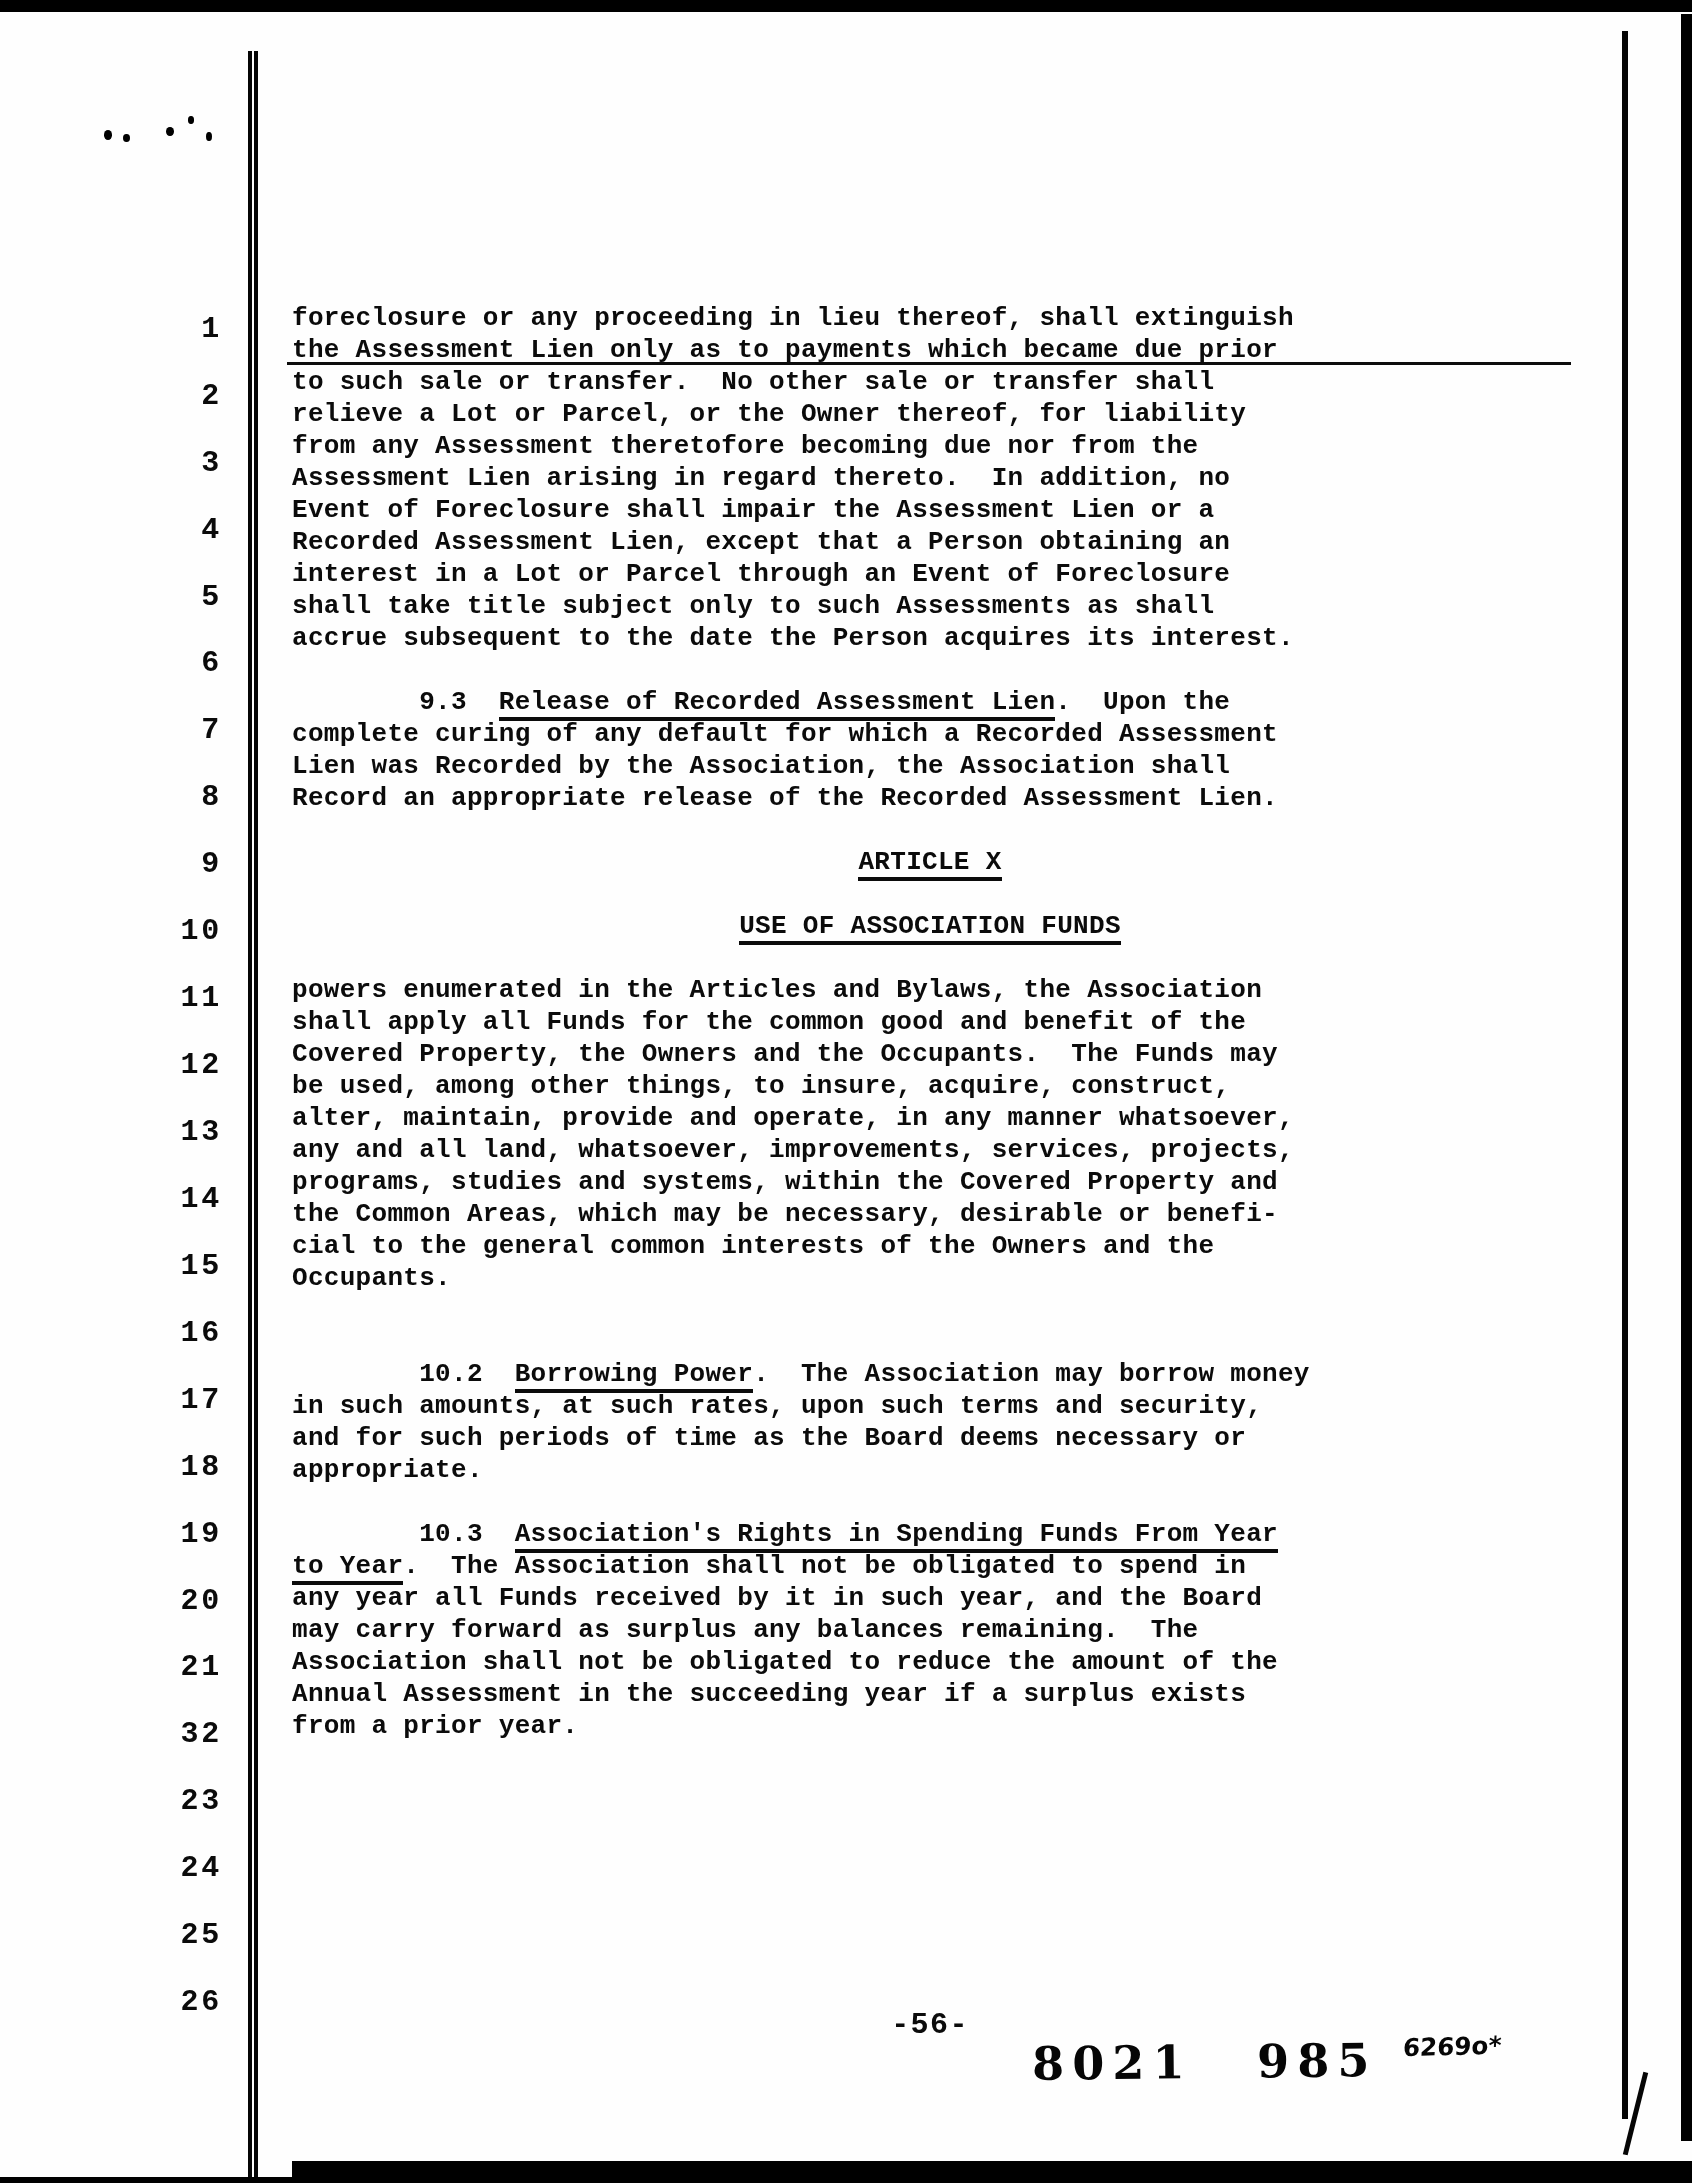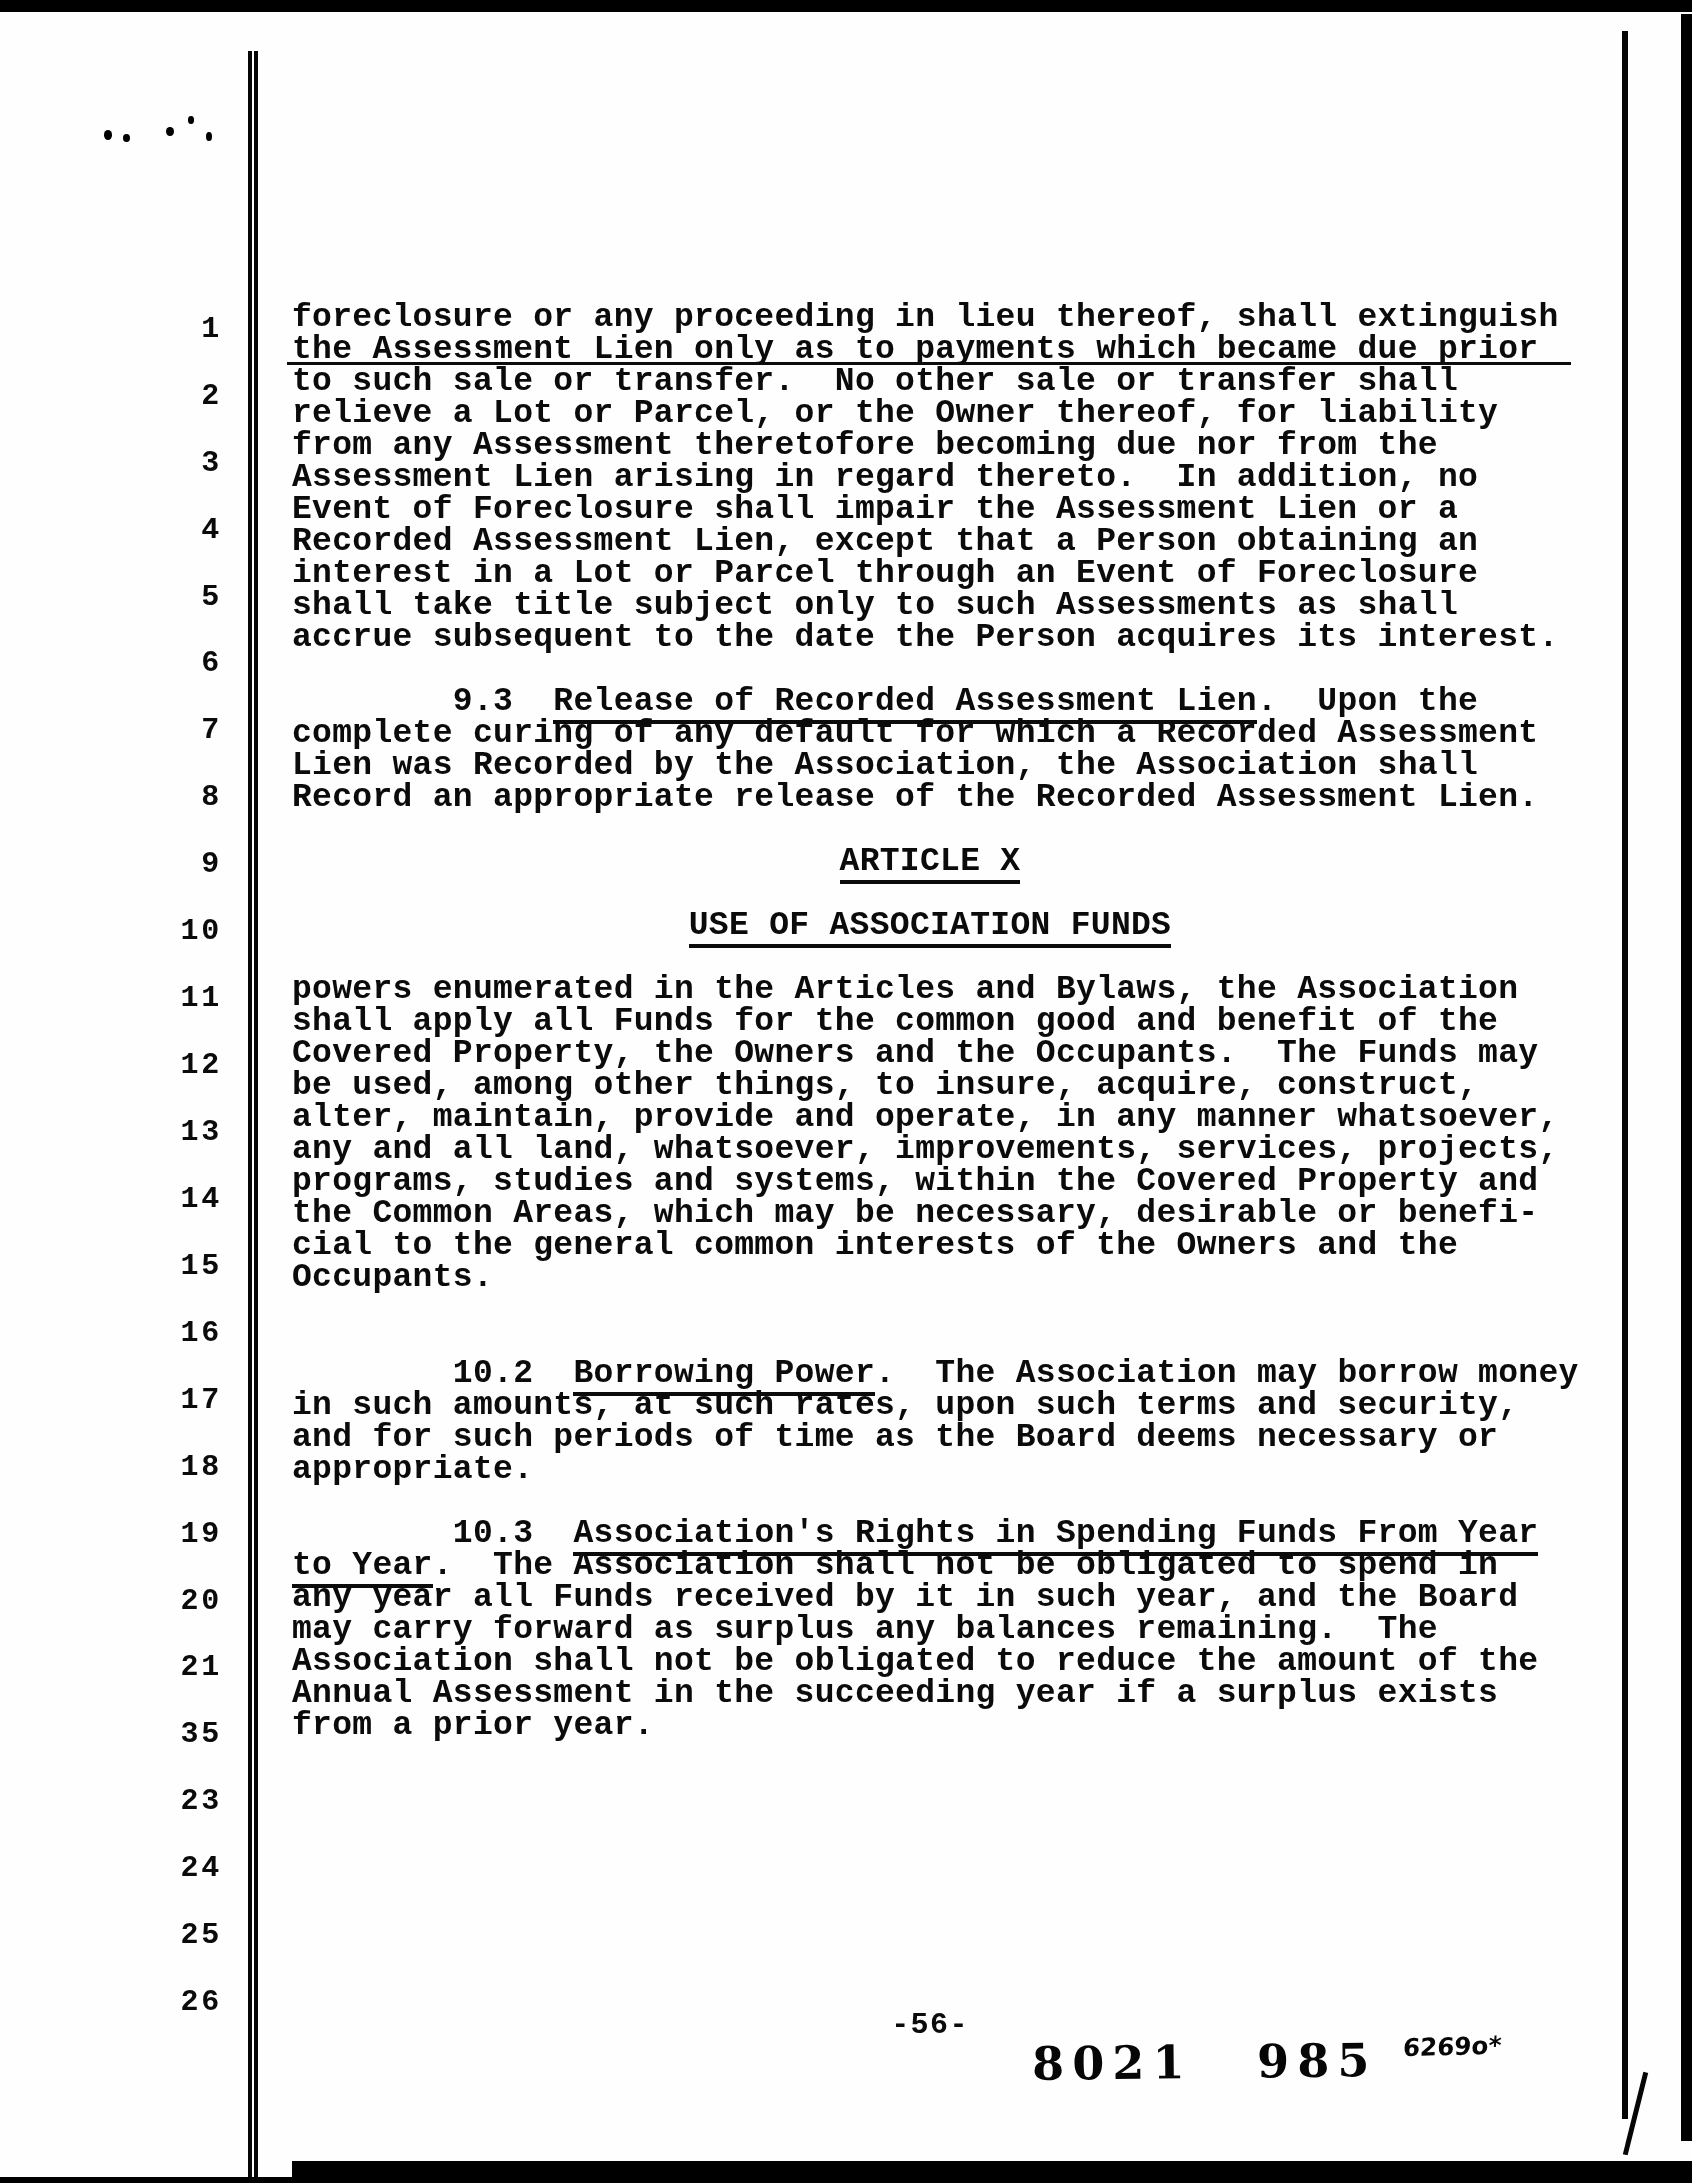--- a/index.html
+++ b/index.html
@@ -38,21 +38,21 @@
     position:absolute; right:0; width:126px;
     text-align:right;
     font-size:30px; font-weight:700; line-height:30px;
     letter-spacing:2.7px;
     color:#0b0b0b;
   }
 
   
   .text-block {
     position:absolute; left:292px; top:302px; width:1276px;
-    font-size:33px; font-weight:700;
+    font-size:26px; font-weight:700;
     letter-spacing:0.3px;
     color:#0b0b0b;
   }
   .line {
     position:relative;
     height:32px; line-height:32px;
     white-space:pre;
   }
   .line.center { text-align:center; }
   .u { border-bottom:4.1px solid #0b0b0b; }
@@ -121,21 +121,21 @@
       <div class="ln" style="top: 1050px;">12</div>
       <div class="ln" style="top: 1117px;">13</div>
       <div class="ln" style="top: 1184px;">14</div>
       <div class="ln" style="top: 1251px;">15</div>
       <div class="ln" style="top: 1318px;">16</div>
       <div class="ln" style="top: 1385px;">17</div>
       <div class="ln" style="top: 1452px;">18</div>
       <div class="ln" style="top: 1519px;">19</div>
       <div class="ln" style="top: 1586px;">20</div>
       <div class="ln" style="top: 1652px;">21</div>
-      <div class="ln" style="top: 1719px;">35</div>
+      <div class="ln" style="top: 1719px;">32</div>
       <div class="ln" style="top: 1786px; text-align: right;">23</div>
       <div class="ln" style="top: 1853px;">24</div>
       <div class="ln" style="top: 1920px;">25</div>
       <div class="ln" style="top: 1987px;">26</div>
     </div>
 
   <div class="text-block" id="text-block">
       <div class="line"><span>foreclosure or any proceeding in lieu thereof, shall extinguish</span></div>
       <div class="line rule-under"><span>the Assessment Lien only as to payments which became due prior</span></div>
       <div class="line"><span>to such sale or transfer.  No other sale or transfer shall</span></div>

